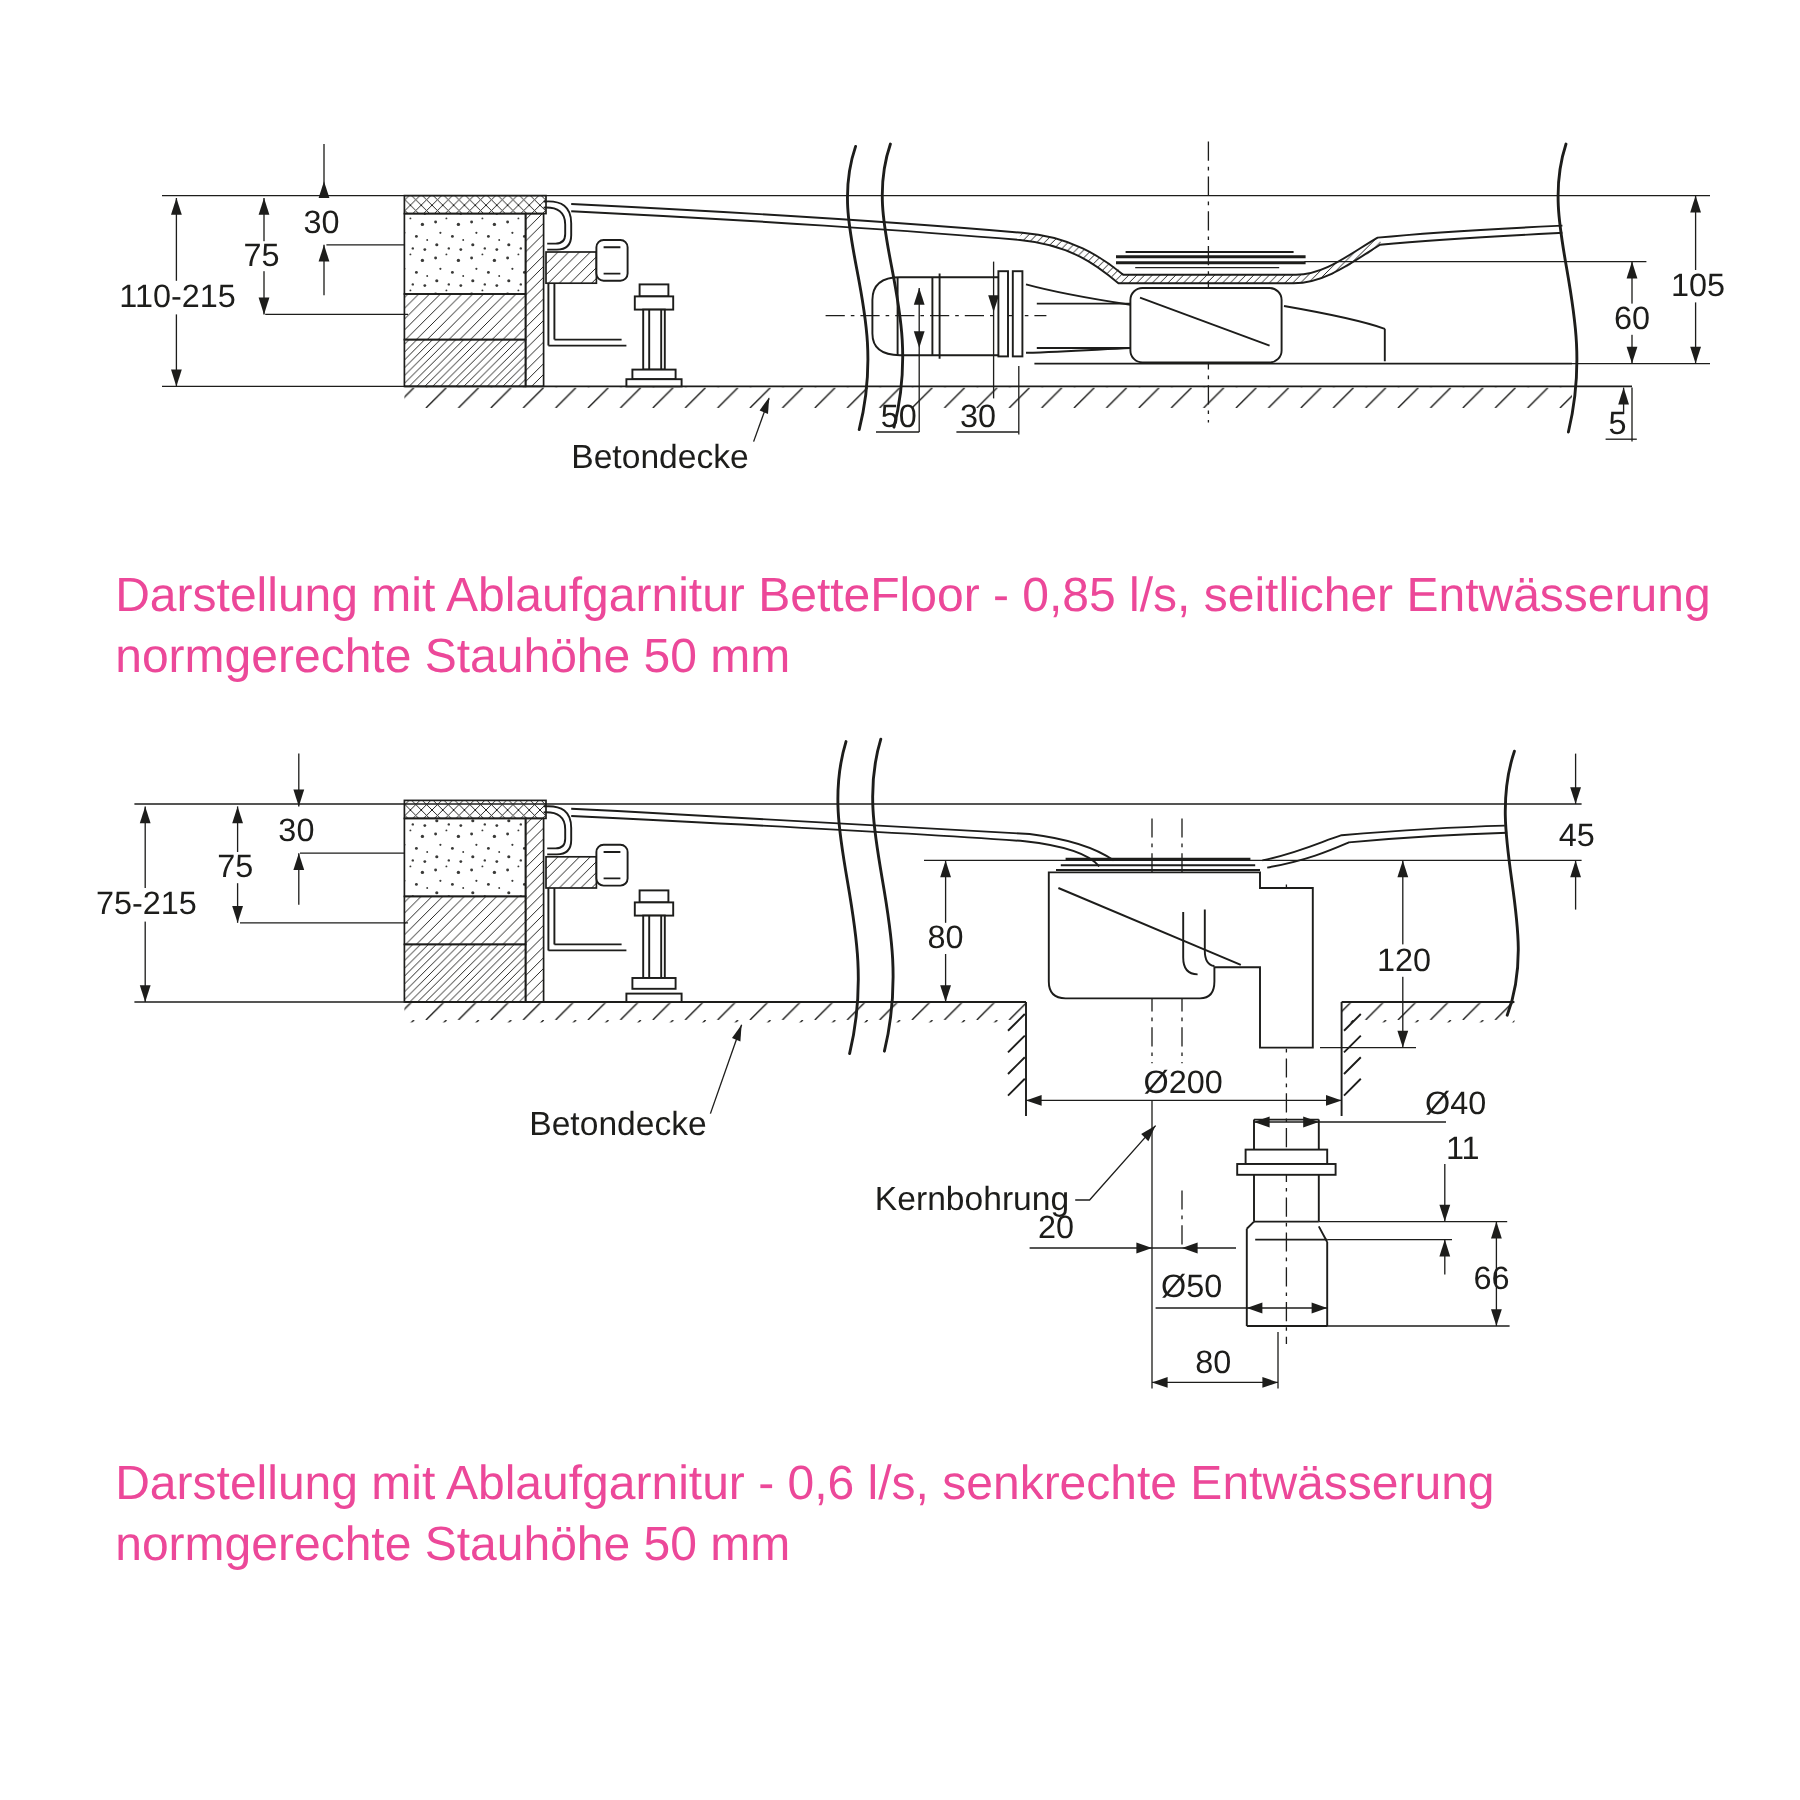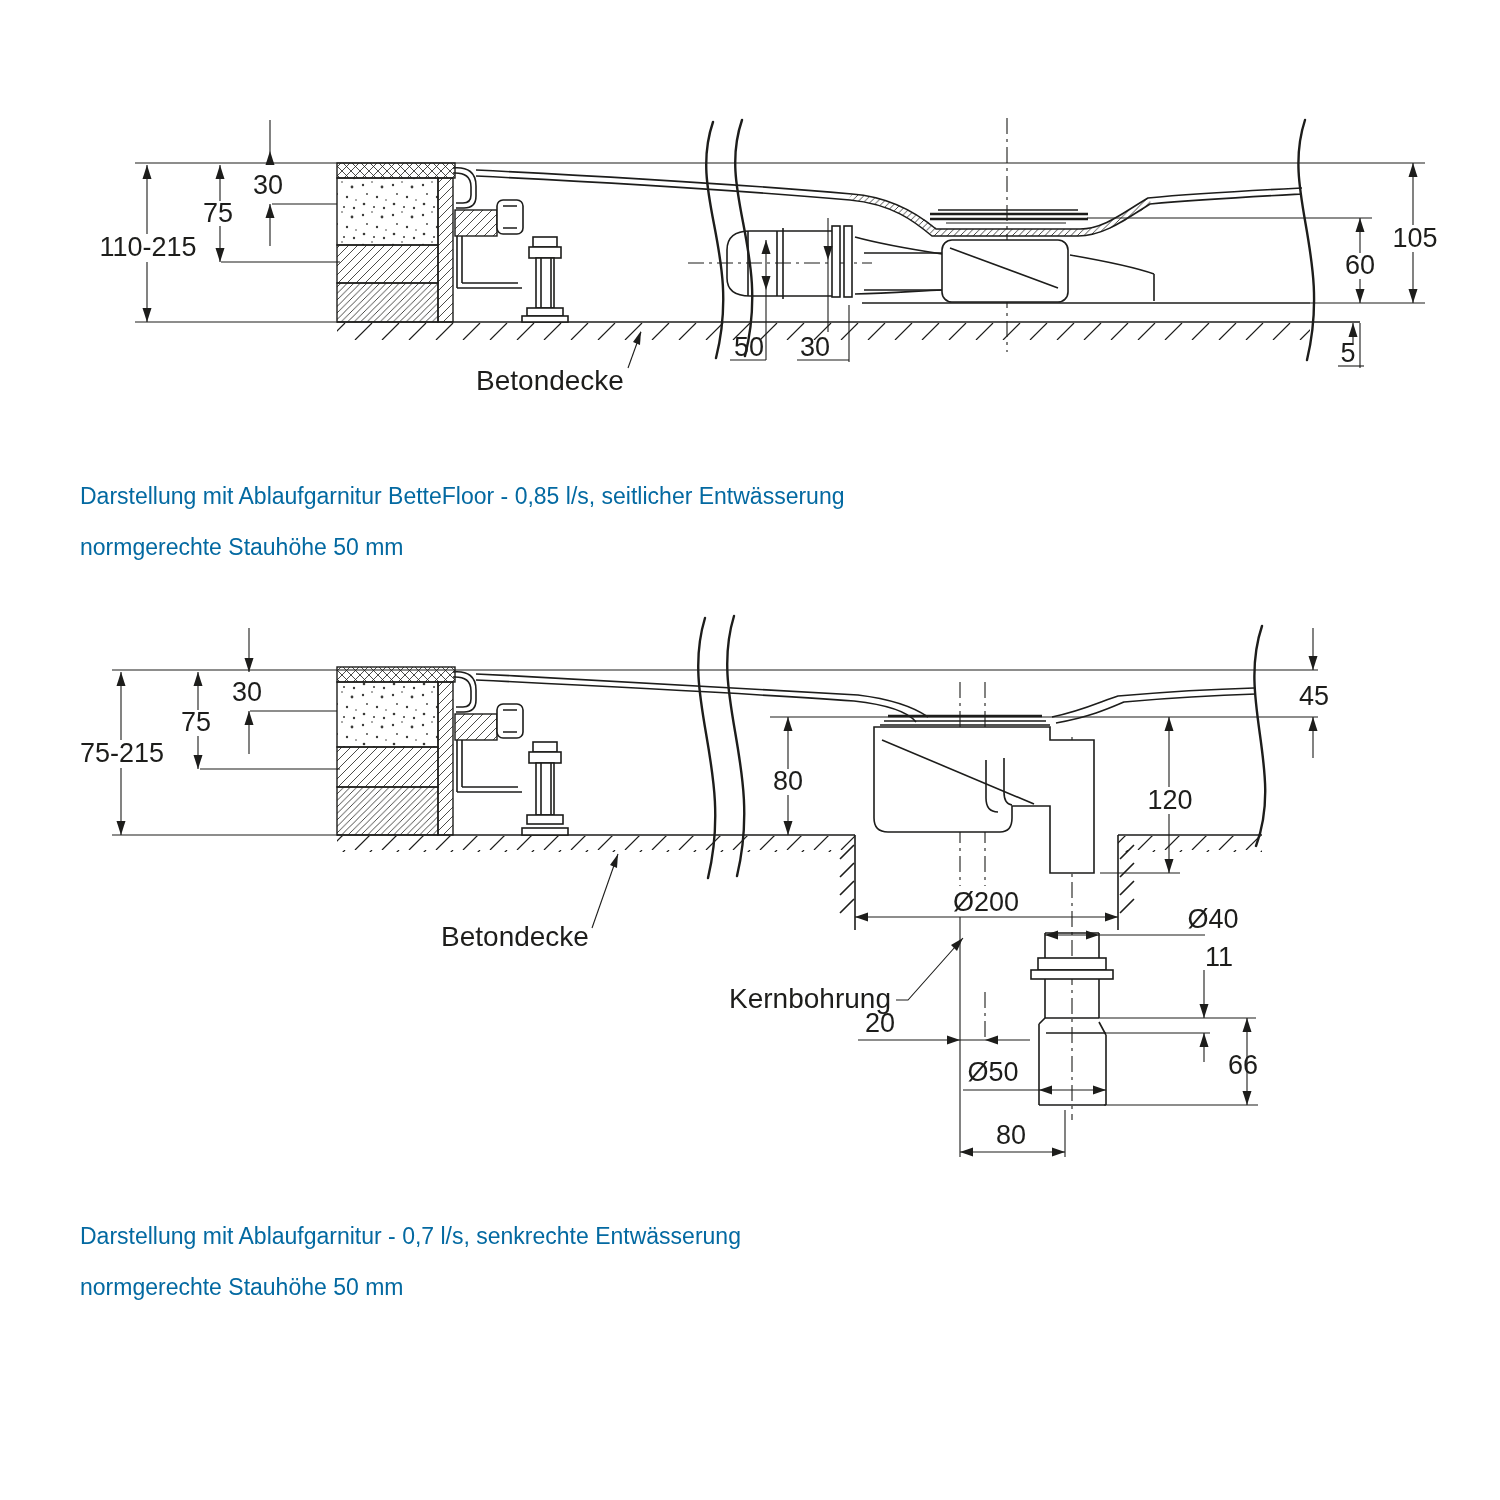--- a/index.html
+++ b/index.html
@@ -1,21 +1,21 @@
 <!DOCTYPE html>
 <html><head>
 <meta charset="utf-8">
 <style>
   html,body{margin:0;padding:0;background:#fff;}
   .page{position:relative;width:1500px;height:1500px;background:#fff;overflow:hidden;
         font-family:"Liberation Sans",sans-serif;}
   svg{position:absolute;left:0;}
   svg text{font-family:"Liberation Sans",sans-serif;font-size:27px;fill:#1d1d1b;text-anchor:middle;}
   svg text.lbl{font-size:28px;}
-  .caption{position:absolute;left:80px;color:#0369a1;font-size:23px;line-height:51px;
+  .caption{position:absolute;left:96px;color:#ec4899;font-size:40px;line-height:51px;
            font-family:"Liberation Sans",sans-serif;white-space:nowrap;}
   .g-thin{stroke:#1d1d1b;stroke-width:1.1;fill:none;}
   .g-main{stroke:#1d1d1b;stroke-width:1.6;fill:none;}
   .g-bold{stroke:#1d1d1b;stroke-width:2.6;fill:none;}
   .g-brk{stroke:#1d1d1b;stroke-width:2.4;fill:none;stroke-linecap:round;}
   .g-arr{fill:#1d1d1b;stroke:none;}
   .g-cl{stroke:#1d1d1b;stroke-width:1.1;fill:none;stroke-dasharray:16 5 3 5;}
   .wbg{fill:#ffffff;stroke:none;}
 </style>
 </head>
@@ -311,17 +311,17 @@
   <text x="880" y="1032">20</text>
   <text x="1213" y="928">Ø40</text>
   <text x="1219" y="966">11</text>
   <text x="1243" y="1074">66</text>
   <text x="993" y="1081">Ø50</text>
   <text x="1011" y="1144">80</text>
   <text class="lbl" x="515" y="946">Betondecke</text>
 </svg>
 
 <div class="caption" style="top:1211px;">
-  <div>Darstellung mit Ablaufgarnitur - 0,7 l/s, senkrechte Entwässerung</div>
+  <div>Darstellung mit Ablaufgarnitur - 0,6 l/s, senkrechte Entwässerung</div>
   <div>normgerechte Stauhöhe 50 mm</div>
 </div>
 
 </div>
 
 </body></html>

